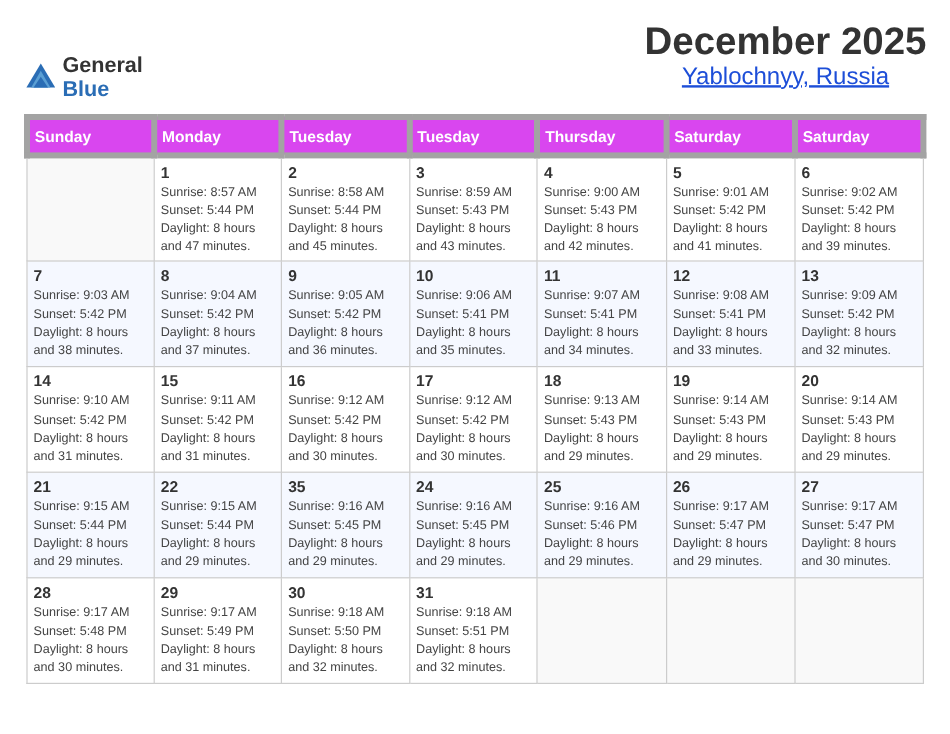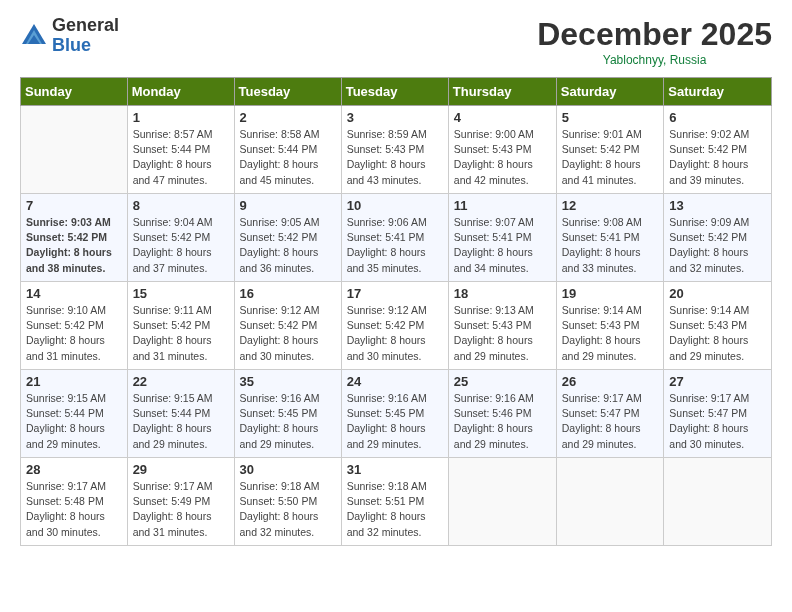--- a/index.html
+++ b/index.html
@@ -18,20 +18,21 @@
     }
     .header {
       display: flex;
       justify-content: space-between;
       align-items: flex-start;
       margin-bottom: 10px;
     }
     .logo {
       display: flex;
       align-items: center;
+      margin-top: 29px;
     }
     .logo-text {
       display: flex;
       flex-direction: column;
       line-height: 1.1;
     }
     .logo-general {
       font-size: 18px;
       font-weight: bold;
       color: #333;
@@ -48,36 +49,37 @@
     }
     .title-section {
       text-align: center;
     }
     .month-title {
       font-size: 32px;
       font-weight: bold;
       color: #333;
     }
     .subtitle {
-      font-size: 12px;
-      color: #15803d;
+      font-size: 20px;
+      color: #1d4ed8;
+      text-decoration: underline;
     }
     .calendar {
       width: 100%;
       border-collapse: collapse;
       font-size: 11px;
     }
     .calendar thead tr th {
-      background: #4d7c0f;
+      background: #d946ef;
       color: #fff;
       padding: 6px 4px;
       text-align: left;
       font-size: 13px;
       font-weight: bold;
-      border: 1px solid #a3a3a3;
+      border: 5px solid #a3a3a3;
     }
     .calendar tbody tr td {
       border: 1px solid #ccc;
       vertical-align: top;
       padding: 4px 5px;
       width: 113px;
       height: 88px;
       background: #fff;
     }
     .calendar tbody tr:nth-child(even) td {
@@ -174,21 +176,21 @@
             <div class="day-number">6</div>
             <div class="day-info" style="white-space: pre-line;">Sunrise: 9:02 AM
 Sunset: 5:42 PM
 Daylight: 8 hours
 and 39 minutes.</div>
           </td>
         </tr>
         <tr>
           <td>
             <div class="day-number">7</div>
-            <div class="day-info" style="white-space: pre-line; font-weight: bold;">Sunrise: 9:03 AM
+            <div class="day-info" style="white-space: pre-line;">Sunrise: 9:03 AM
 Sunset: 5:42 PM
 Daylight: 8 hours
 and 38 minutes.</div>
           </td>
           <td>
             <div class="day-number">8</div>
             <div class="day-info" style="white-space: pre-line;">Sunrise: 9:04 AM
 Sunset: 5:42 PM
 Daylight: 8 hours
 and 37 minutes.</div>

